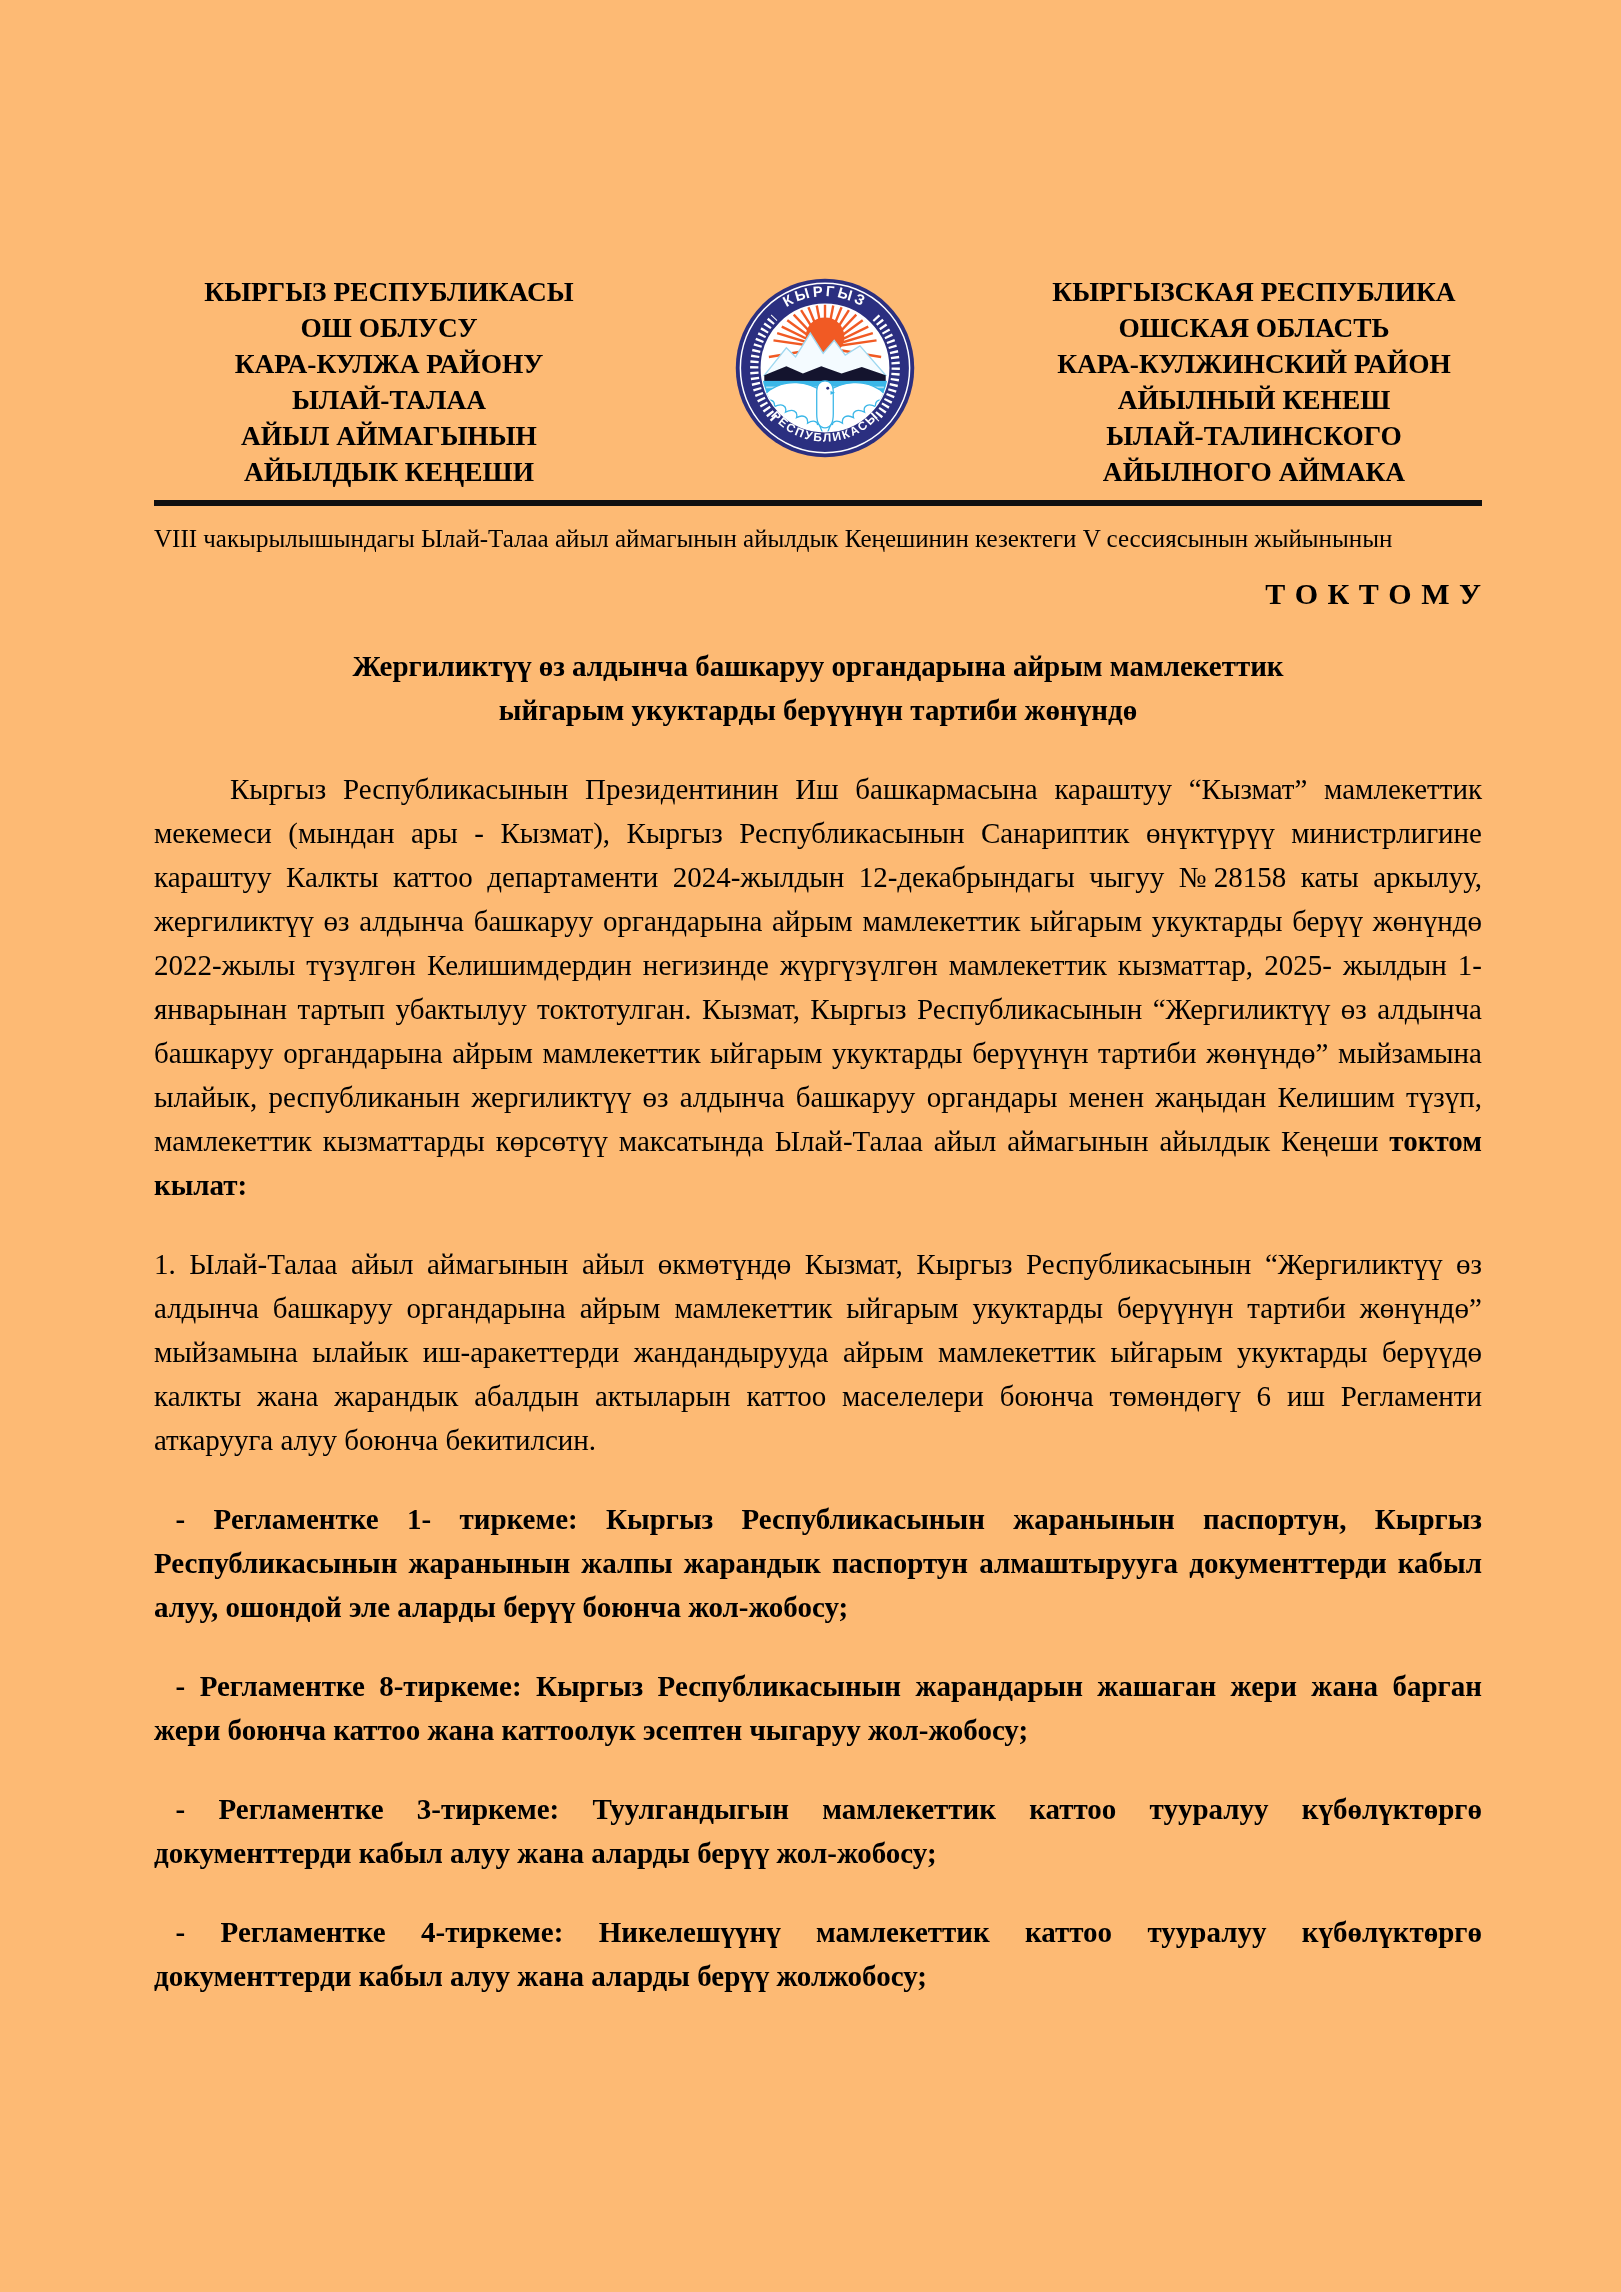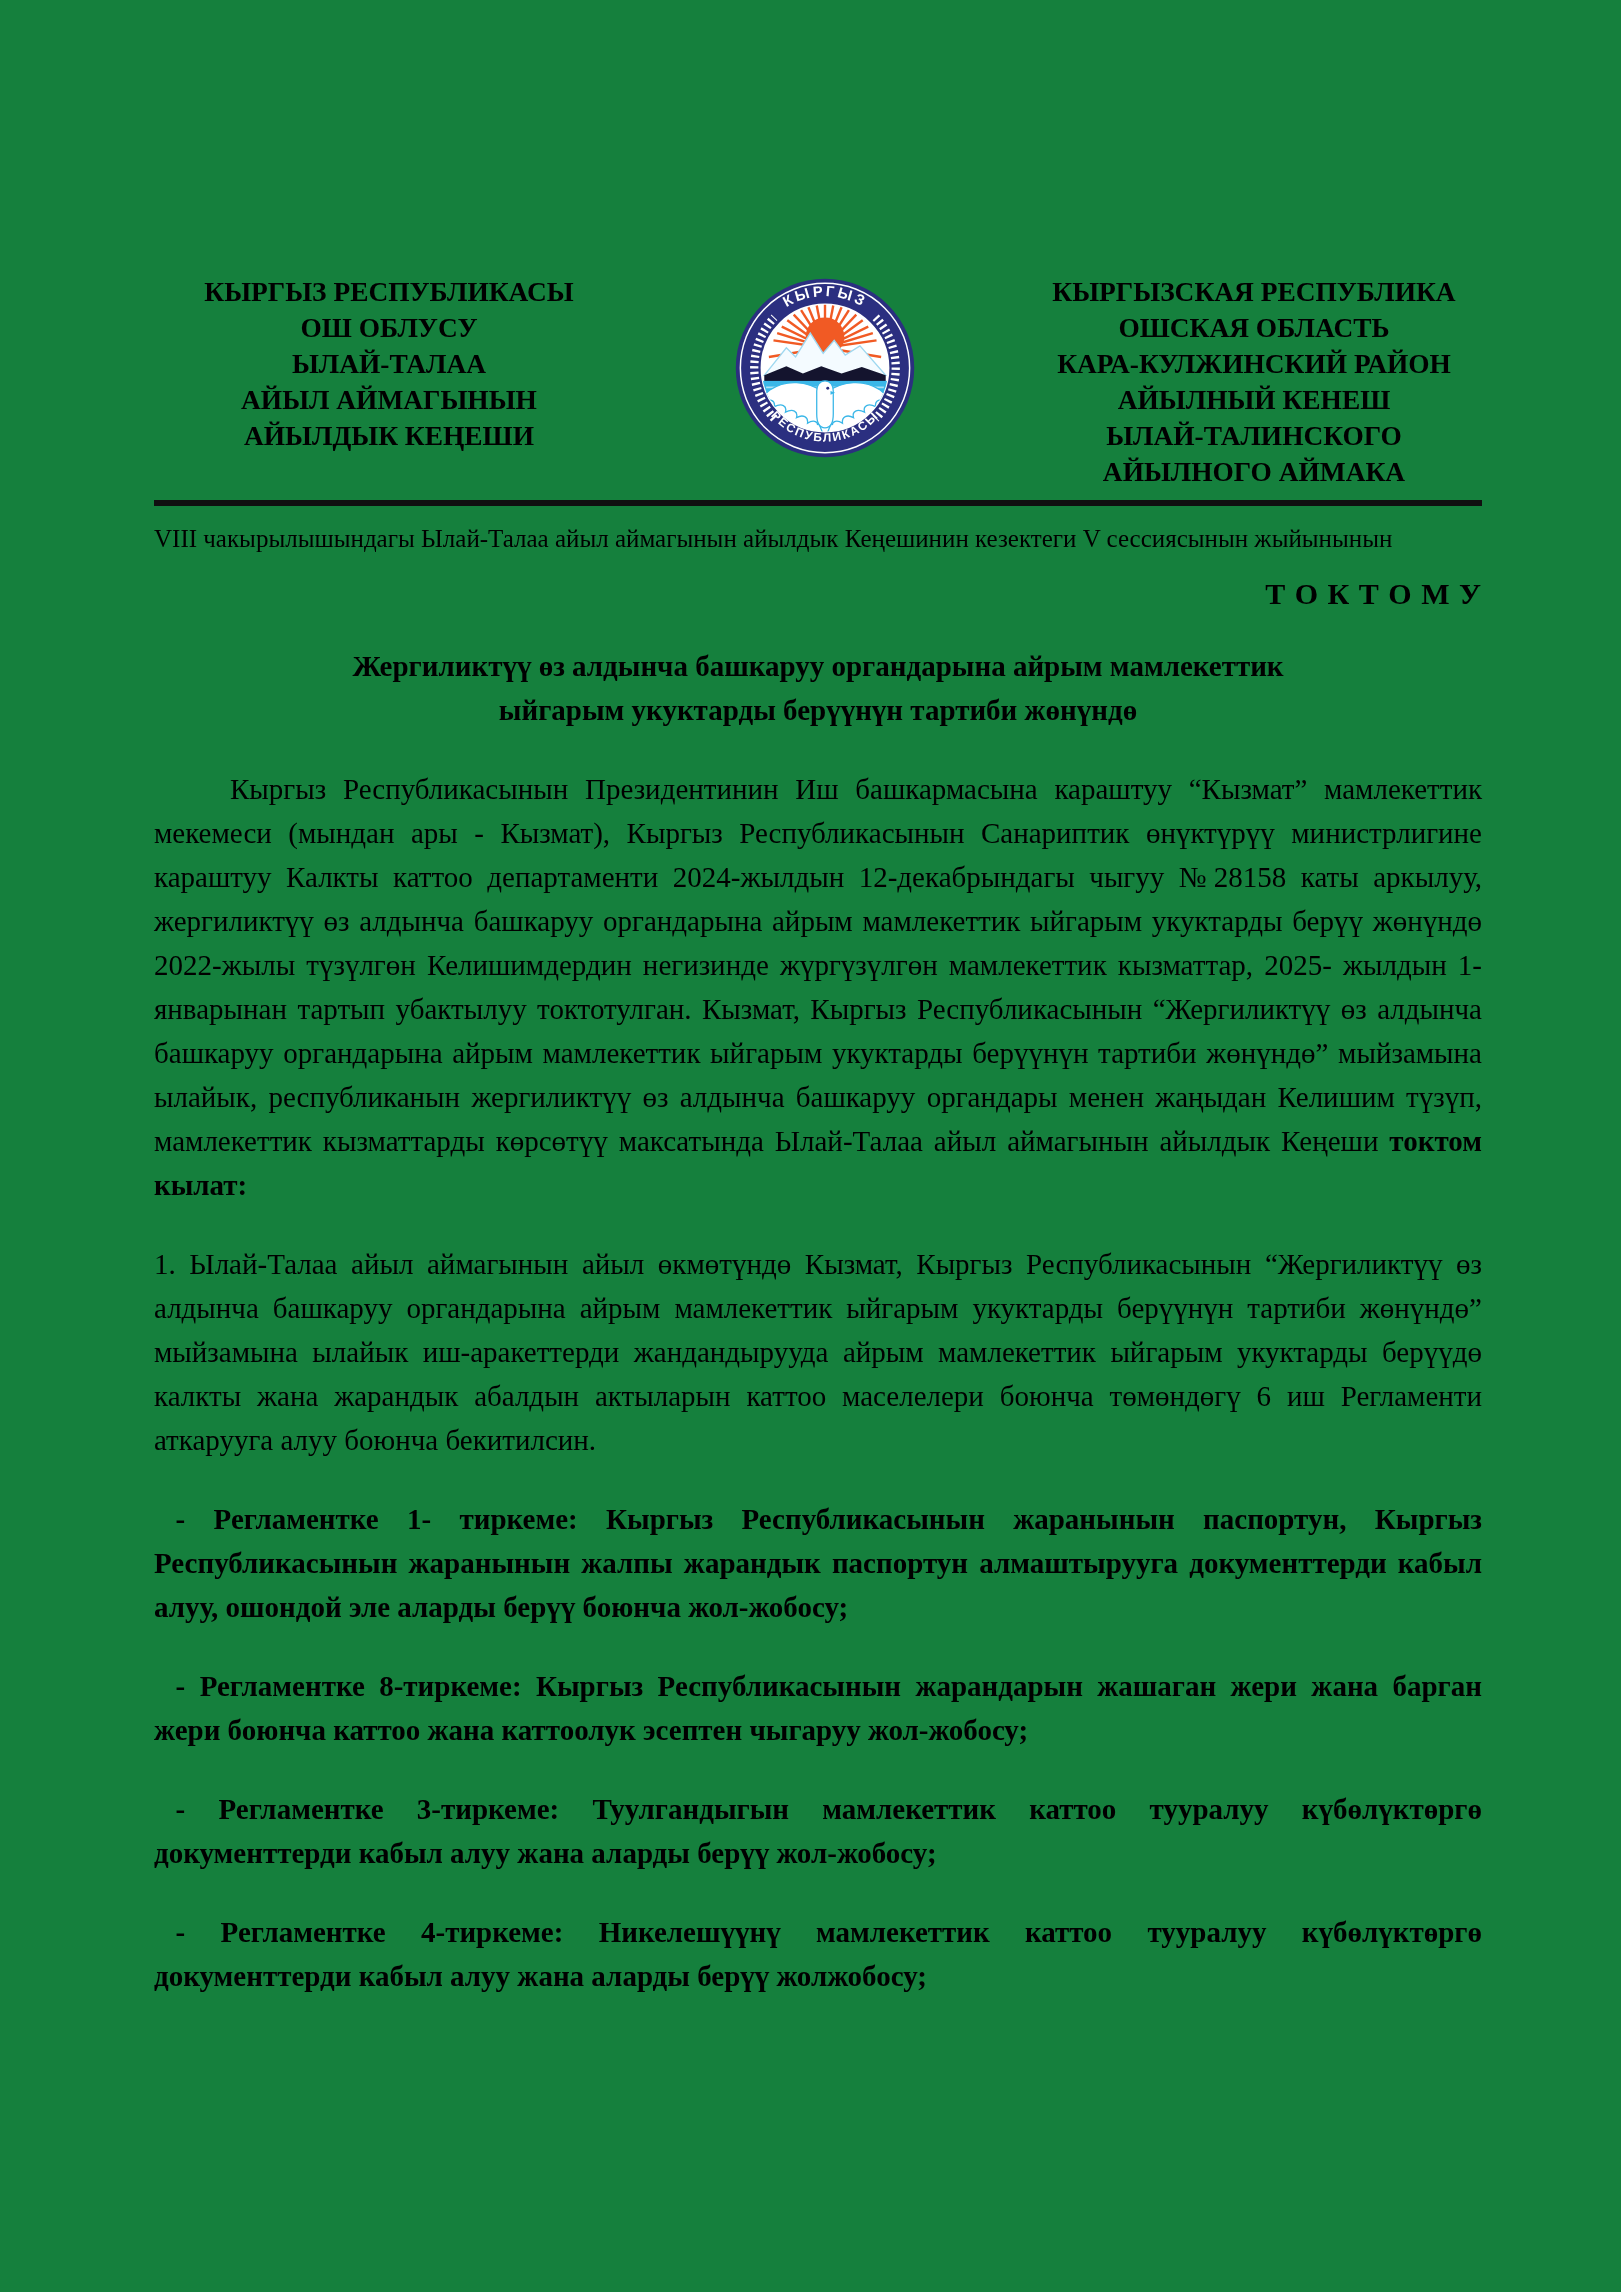--- a/index.html
+++ b/index.html
@@ -1,20 +1,20 @@
 <!DOCTYPE html>
 <html lang="ky"><head>
 <meta charset="utf-8">
 <style>
   html,body{margin:0;padding:0;background:#ffffff;}
   .page{
     position:relative;
     width:1621px;
     height:2293px;
-    background:#15803d;
+    background:#fdba74;
     overflow:hidden;
     color:#000;
     font-family:"Liberation Serif","DejaVu Serif",serif;
     box-sizing:border-box;
   }
   .content{padding:274px 139px 0 154px;}
   .letterhead{display:flex;justify-content:space-between;align-items:flex-start;}
   .org{font-weight:700;font-size:27.4px;line-height:36px;text-align:center;}
   .org-left{width:470px;}
   .org-right{width:456px;}
@@ -33,20 +33,21 @@
 </head>
 <body>
 
 <div class="page">
   <div class="content">
 
     <div class="letterhead">
       <div class="org org-left">
         <span>КЫРГЫЗ РЕСПУБЛИКАСЫ</span>
         <span>ОШ ОБЛУСУ</span>
+        <span>КАРА-КУЛЖА РАЙОНУ</span>
         <span>ЫЛАЙ-ТАЛАА</span>
         <span>АЙЫЛ АЙМАГЫНЫН</span>
         <span>АЙЫЛДЫК КЕҢЕШИ</span>
       </div>
 
       <div class="emblem-wrap">
         <svg viewBox="0 0 200 200" width="184" height="184" xmlns="http://www.w3.org/2000/svg" xmlns:xlink="http://www.w3.org/1999/xlink">
           <defs>
             <clipPath id="discClip">
                 <circle cx="100" cy="100" r="69"></circle>

